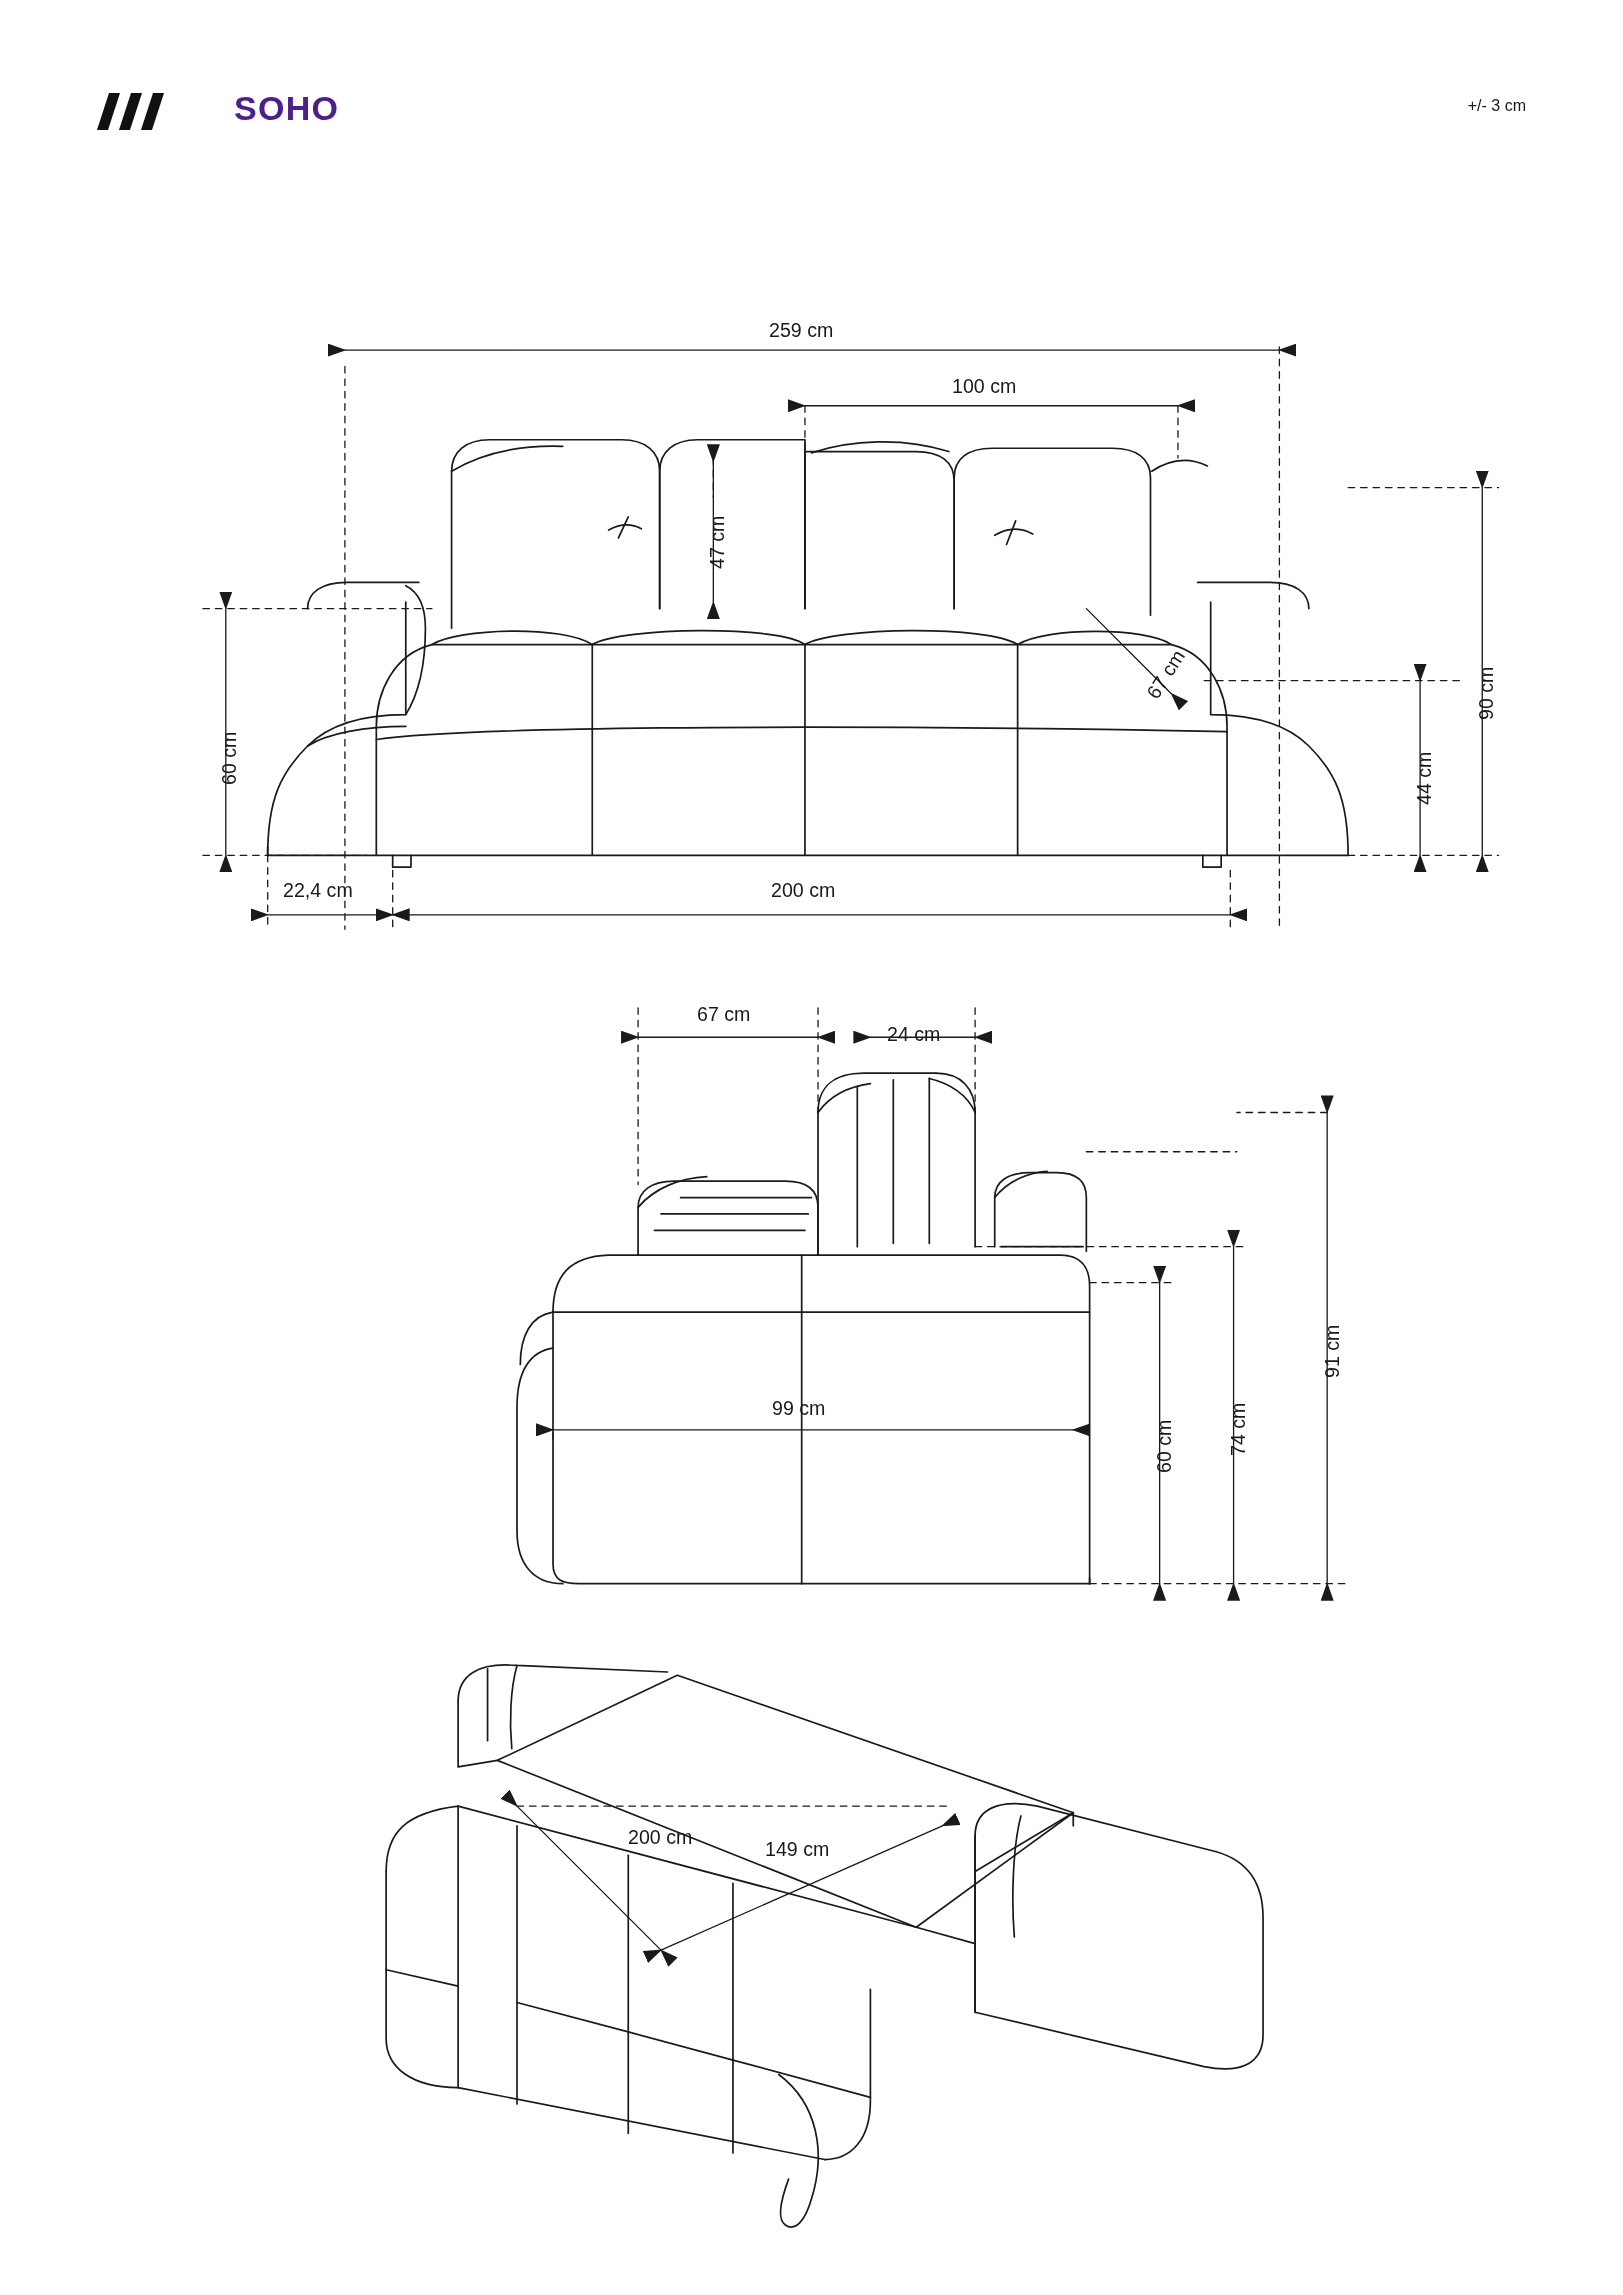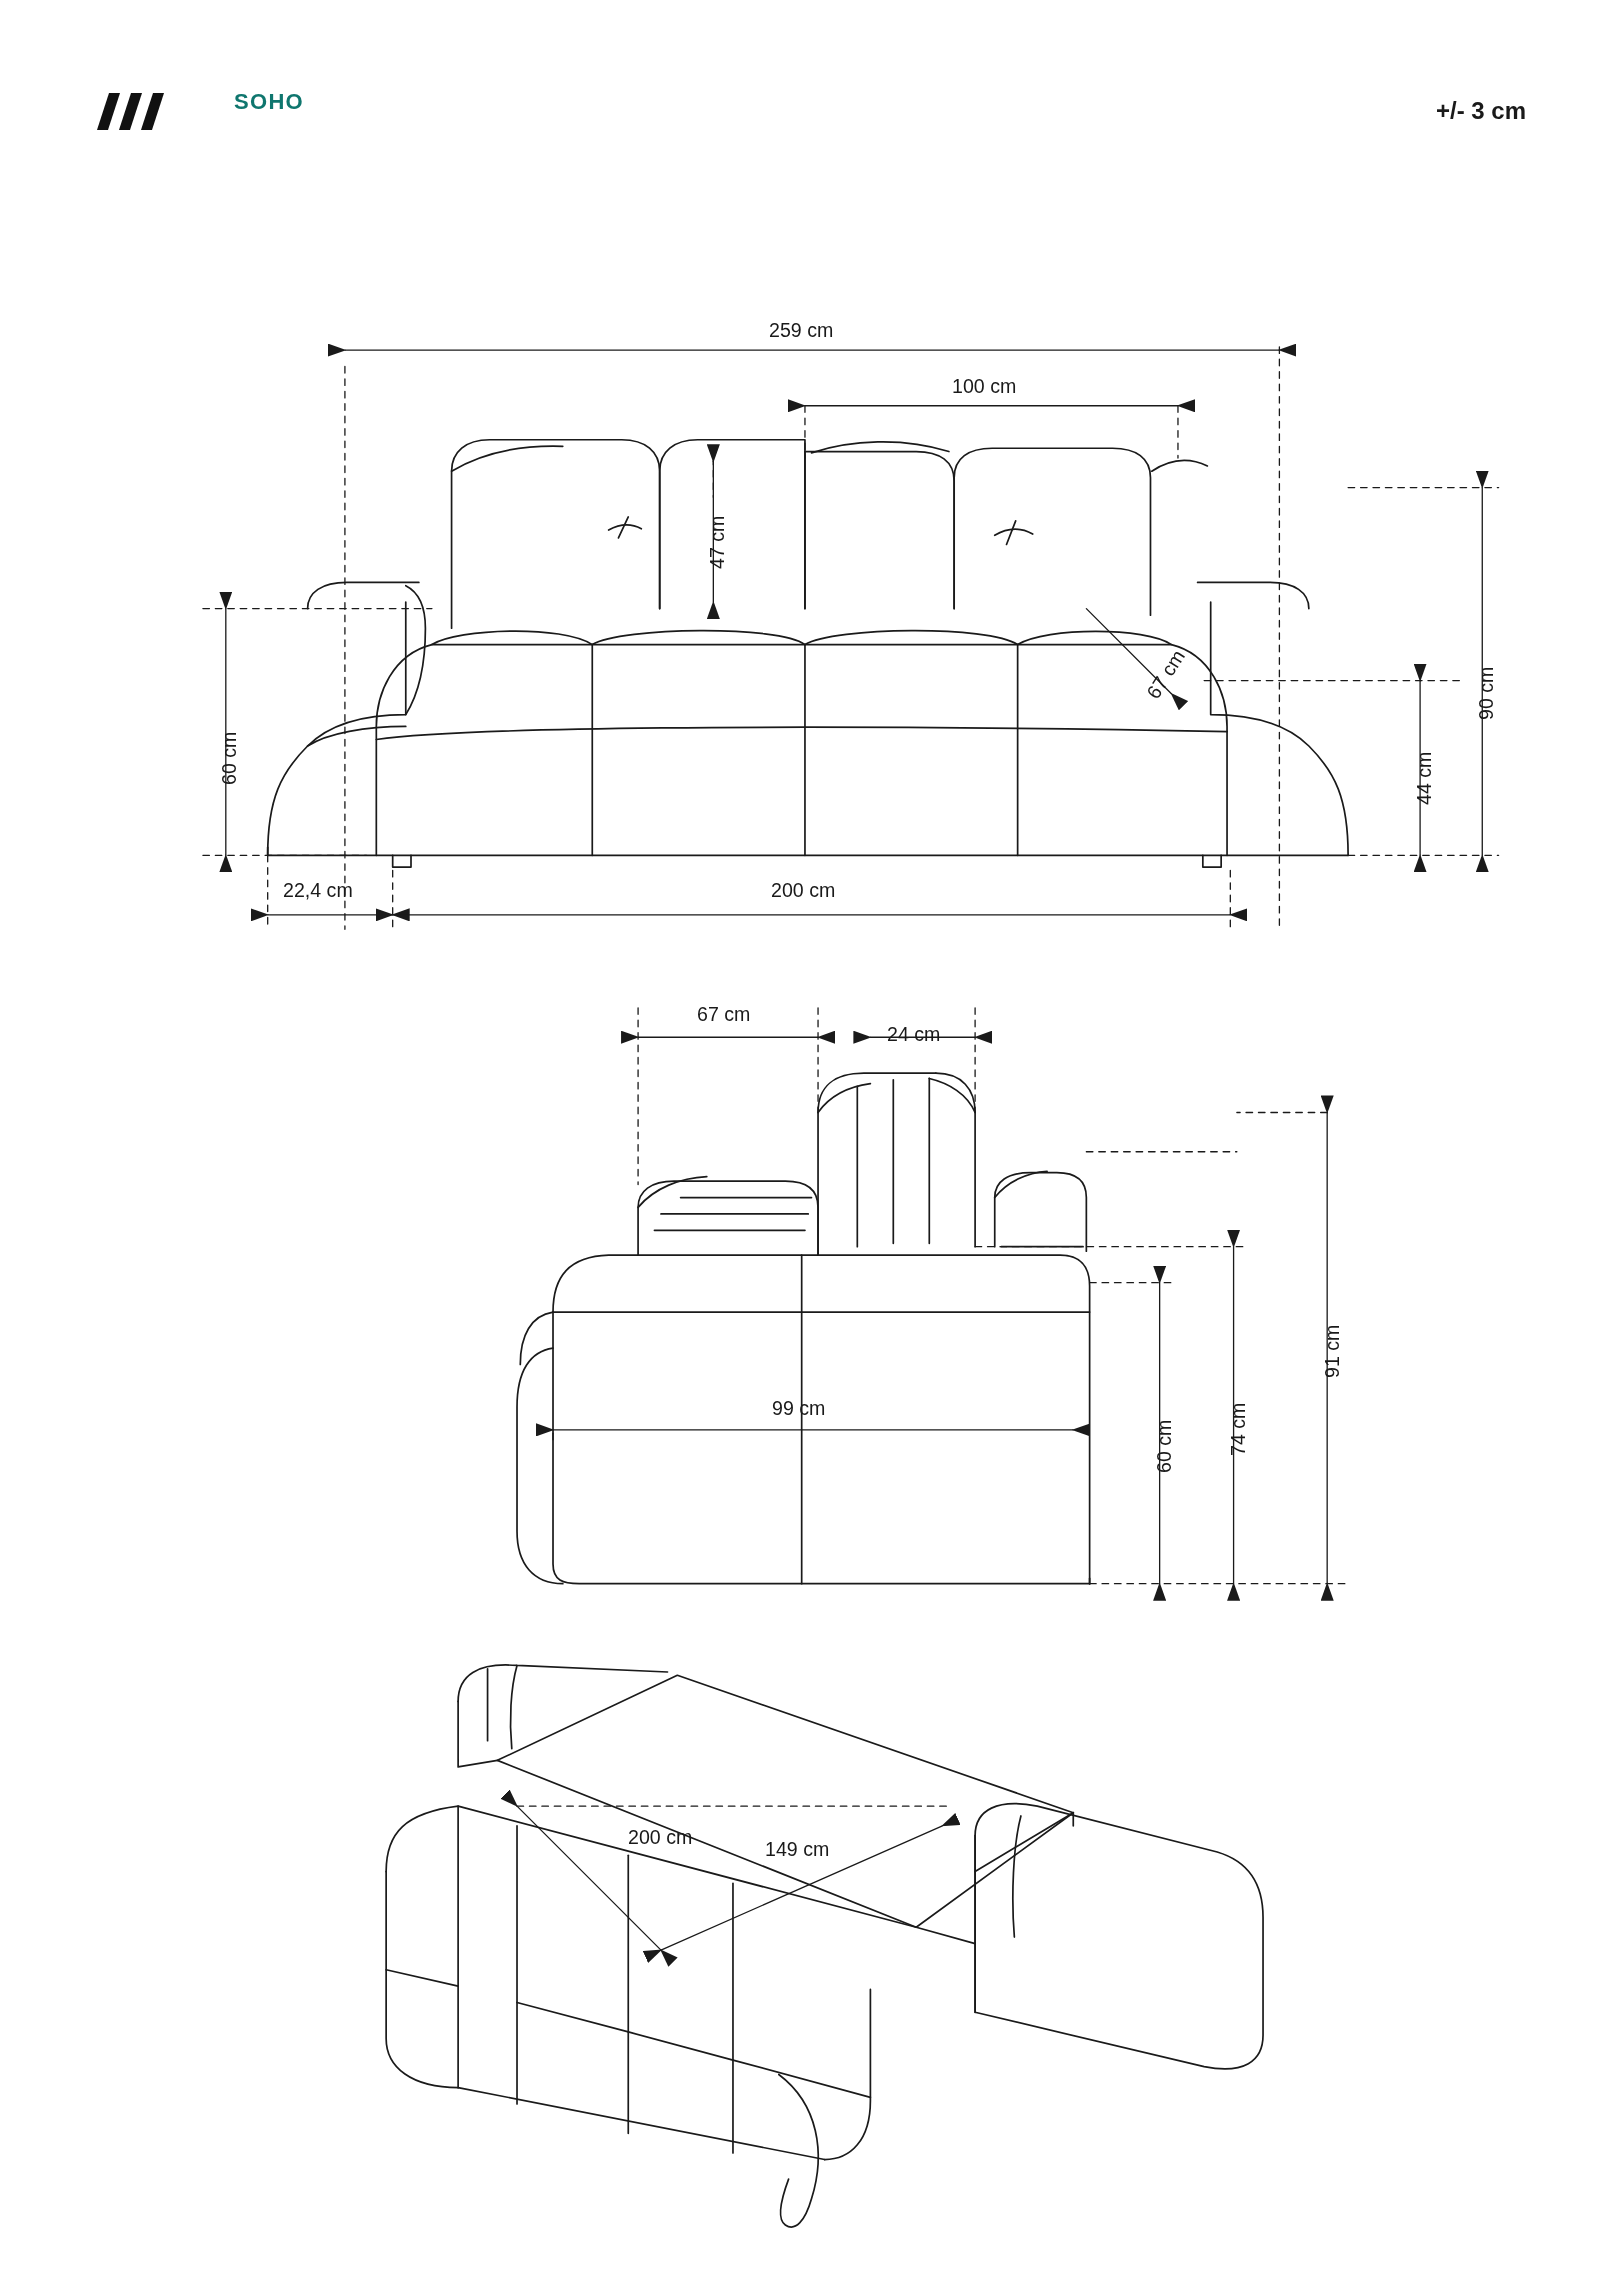--- a/index.html
+++ b/index.html
@@ -40,33 +40,32 @@
     transform: skewX(-18deg);
   }
   .logo-mark .bar.b1 { left: 3.9px; }
   .logo-mark .bar.b2 { left: 26px; }
   .logo-mark .bar.b3 { left: 48px; }
 
   .brand-title {
     position: absolute;
     left: 234px;
     top: 89px;
-    font-size: 22px;
+    font-size: 34px;
     font-weight: bold;
     letter-spacing: 1.3px;
-    color: #0f766e;
+    color: #4c1d95;
   }
   .tolerance {
     position: absolute;
     right: 97px;
     top: 97px;
-    font-size: 24px;
+    font-size: 16px;
     color: #1a1a1a;
     text-align: center;
-    font-weight: bold;
   }
 
   
   .sheet {
     position: absolute;
     left: 0;
     top: 0;
     width: 1623px;
     height: 2257px;
   }

